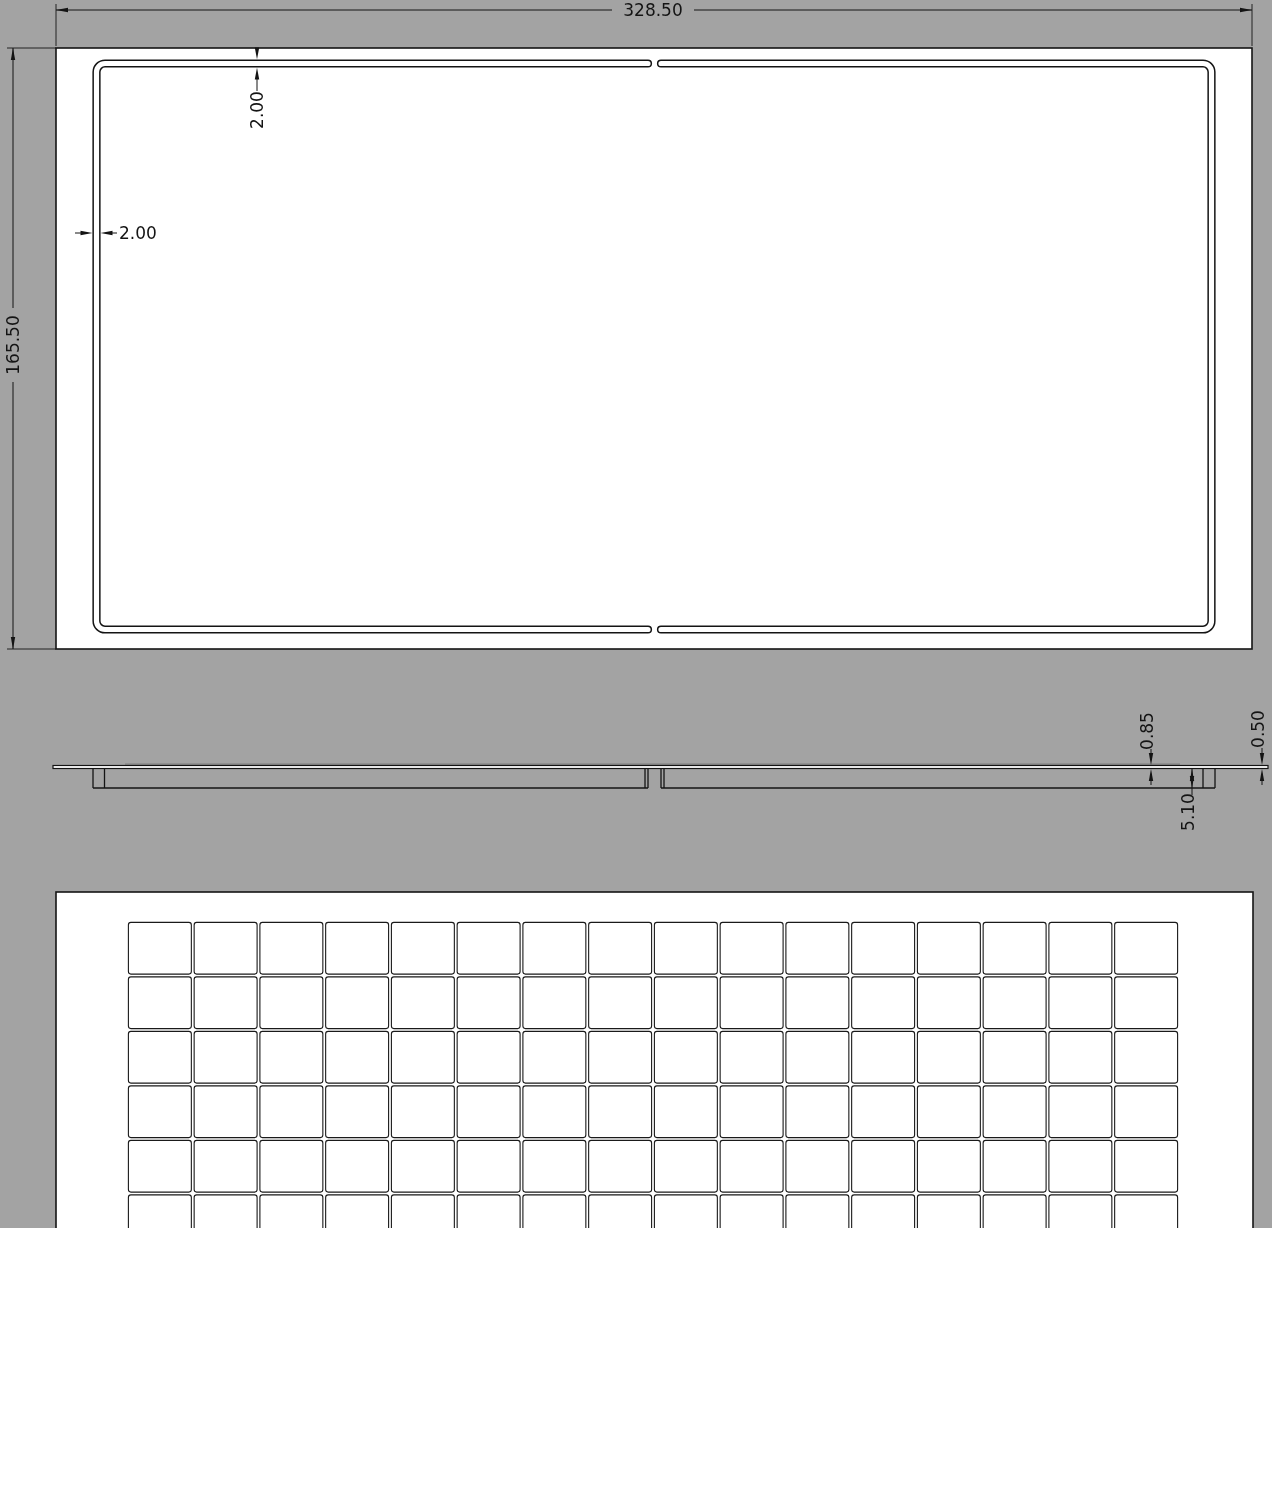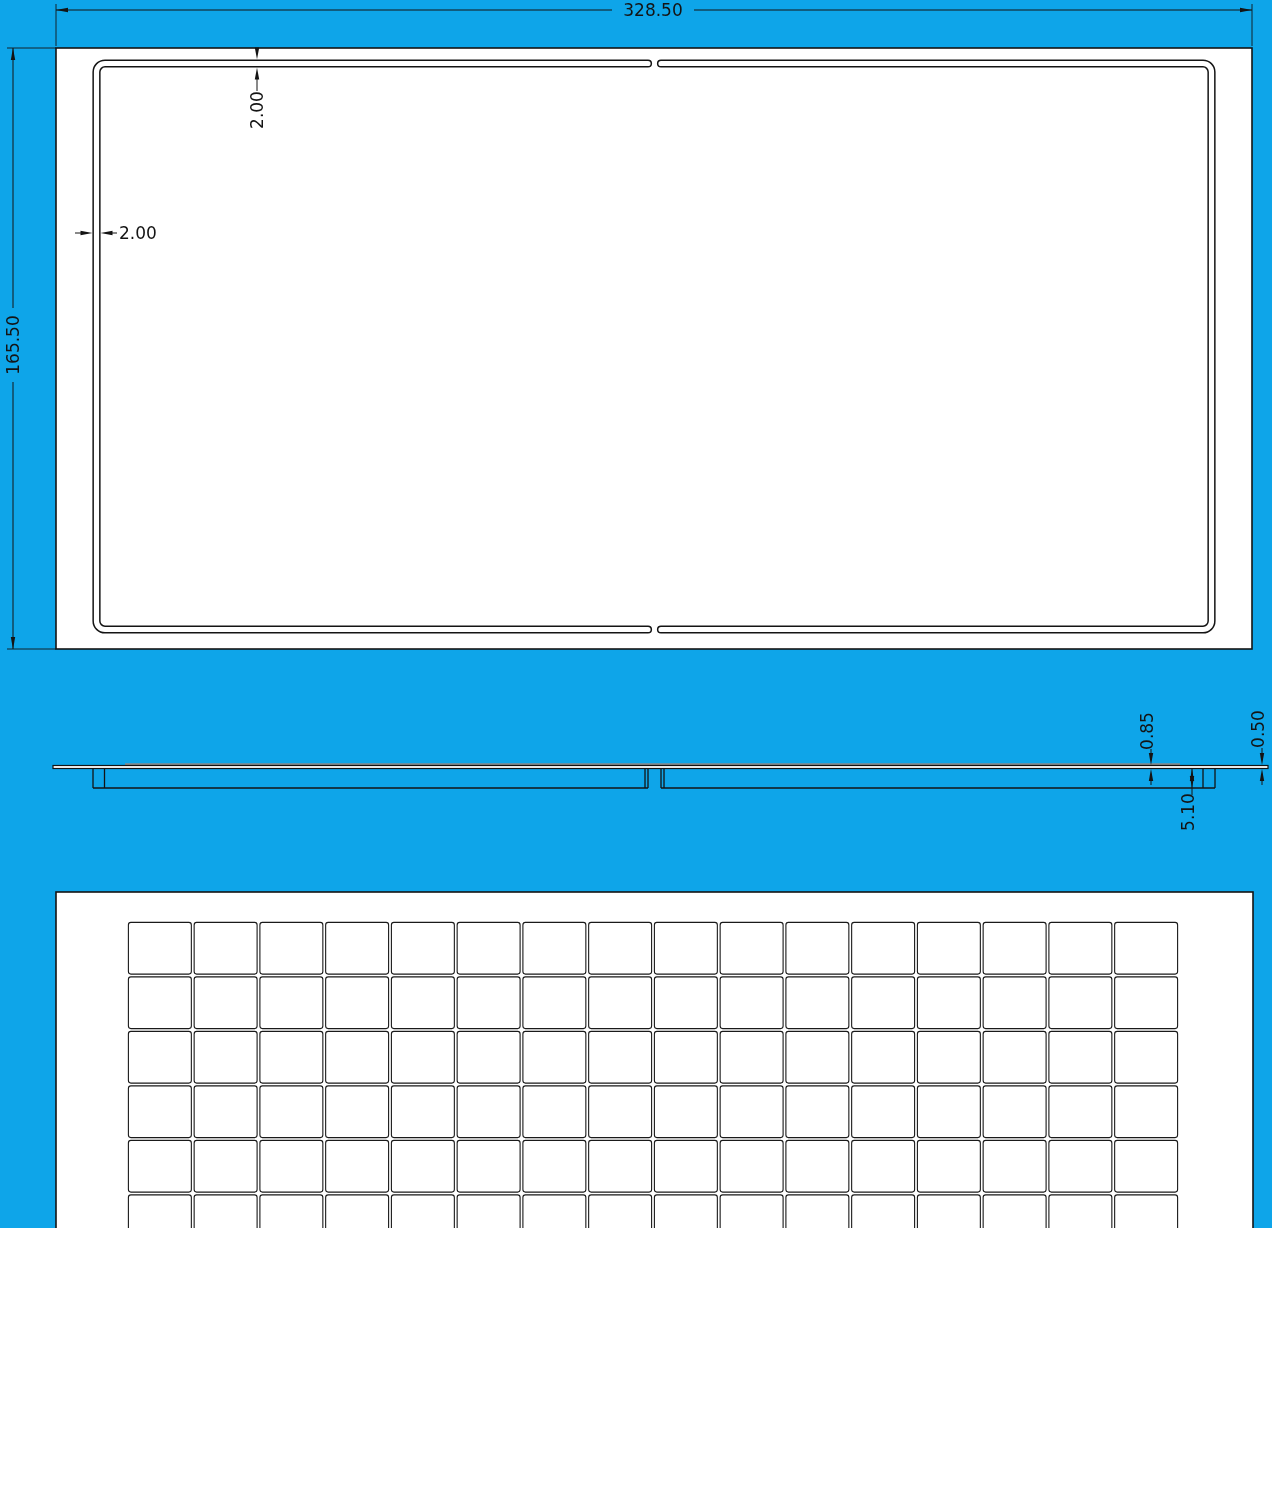--- a/index.html
+++ b/index.html
@@ -1,16 +1,16 @@
 <!DOCTYPE html>
 <html><head>
 <meta charset="utf-8">
 <style>
   html,body{margin:0;padding:0;background:#ffffff;}
-  .page{position:relative;width:1272px;height:1228px;background:#0ea5e9;overflow:hidden;
+  .page{position:relative;width:1272px;height:1228px;background:#a3a3a3;overflow:hidden;
         font-family:"DejaVu Sans", sans-serif;}
   svg{position:absolute;left:0;top:0;}
   .ln{stroke:#141414;stroke-width:1.3;fill:none;}
   .outline{stroke:#141414;stroke-width:1.6;fill:#ffffff;}
   .dimline{stroke:#141414;stroke-width:1;fill:none;}
   .extline{stroke:#141414;stroke-width:0.9;fill:none;}
   .arr{fill:#141414;stroke:none;}
   .dimtext{font-family:"DejaVu Sans", sans-serif;font-size:17px;fill:#141414;}
   .groove-outer{stroke:#141414;stroke-width:8.2;fill:none;stroke-linecap:round;}
   .groove-inner{stroke:#ffffff;stroke-width:5.2;fill:none;stroke-linecap:round;}

